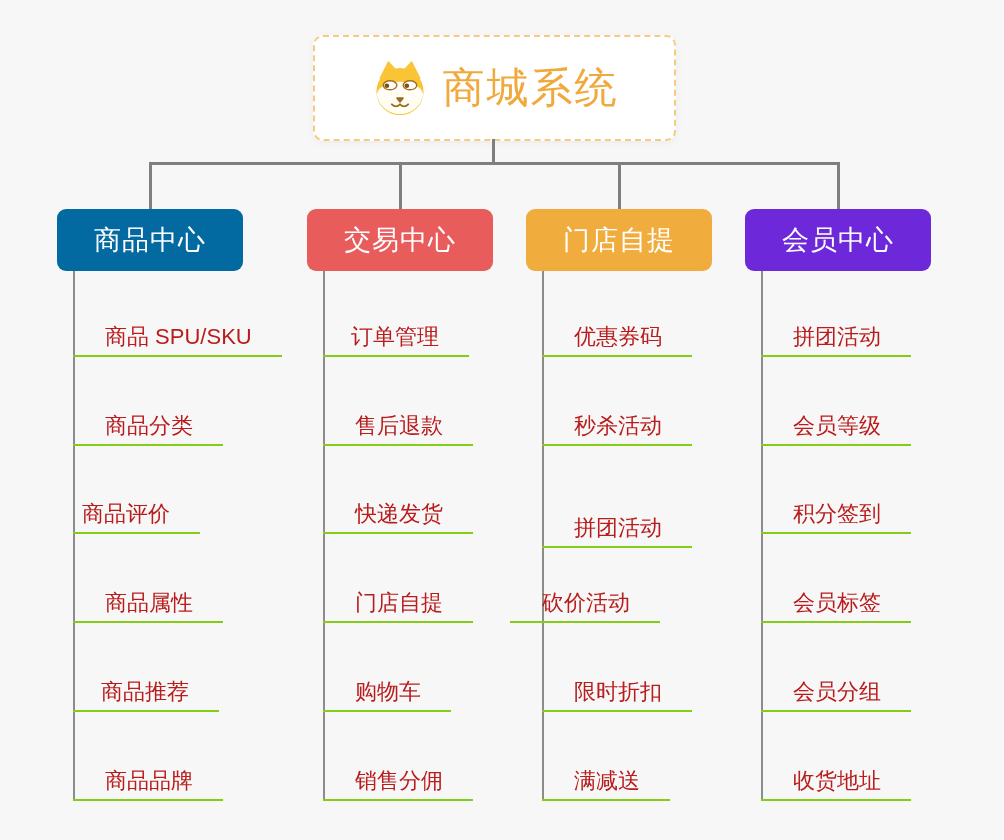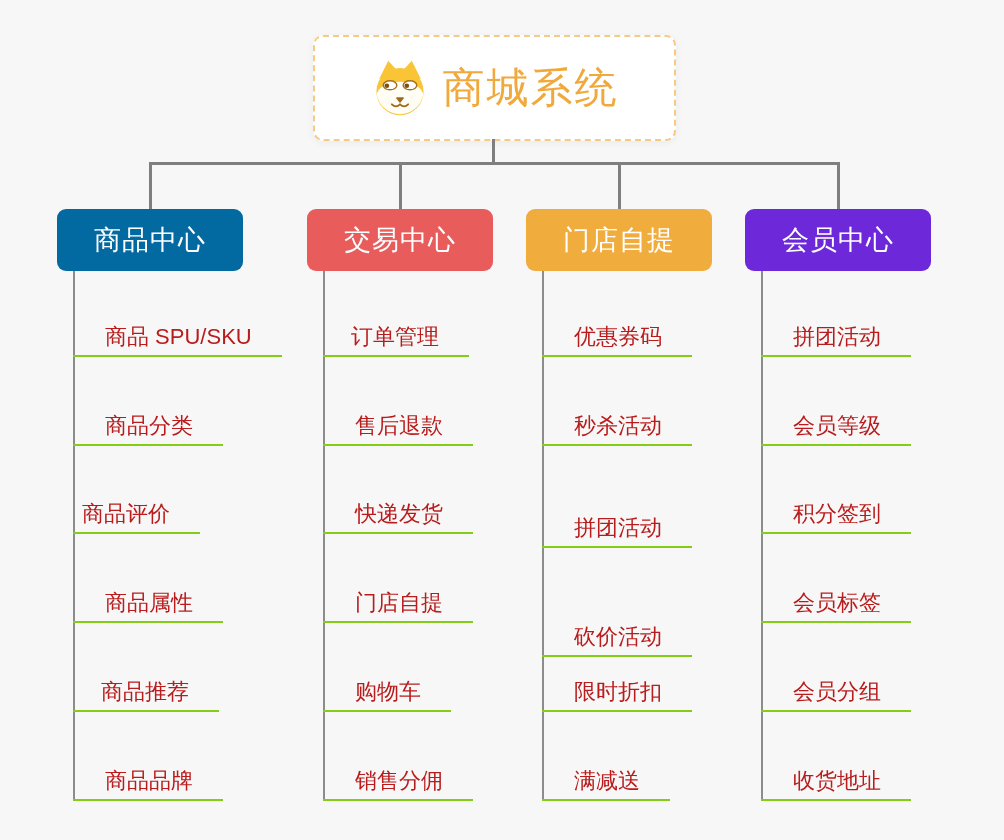--- a/index.html
+++ b/index.html
@@ -91,21 +91,21 @@
     <div class="child-item" style="left: 323px; top: 494px;">快递发货</div>
     <div class="child-item" style="left: 323px; top: 583px;">门店自提</div>
     <div class="child-item" style="left: 323px; top: 672px;">购物车</div>
     <div class="child-item" style="left: 323px; top: 761px;">销售分佣</div>
     <div class="line" style="left: 617.5px; top: 163px; width: 3px; height: 46px;"></div>
     <div class="branch-node" style="left: 526px; background: rgb(240, 172, 60);">门店自提</div>
     <div class="vline-thin" style="left: 542px; top: 271px; height: 529px;"></div>
     <div class="child-item" style="left: 542px; top: 317px;">优惠券码</div>
     <div class="child-item" style="left: 542px; top: 406px;">秒杀活动</div>
     <div class="child-item" style="left: 542px; top: 508px;">拼团活动</div>
-    <div class="child-item" style="left: 542px; top: 583px; margin-top: 34px;">砍价活动</div>
+    <div class="child-item" style="left: 510px; top: 583px;">砍价活动</div>
     <div class="child-item" style="left: 542px; top: 672px;">限时折扣</div>
     <div class="child-item" style="left: 542px; top: 761px;">满减送</div>
     <div class="line" style="left: 836.5px; top: 163px; width: 3px; height: 46px;"></div>
     <div class="branch-node" style="left: 745px; background: #6d28d9;">会员中心</div>
     <div class="vline-thin" style="left: 761px; top: 271px; height: 529px;"></div>
     <div class="child-item" style="left: 761px; top: 317px;">拼团活动</div>
     <div class="child-item" style="left: 761px; top: 406px;">会员等级</div>
     <div class="child-item" style="left: 761px; top: 494px;">积分签到</div>
     <div class="child-item" style="left: 761px; top: 583px;">会员标签</div>
     <div class="child-item" style="left: 761px; top: 672px;">会员分组</div>

